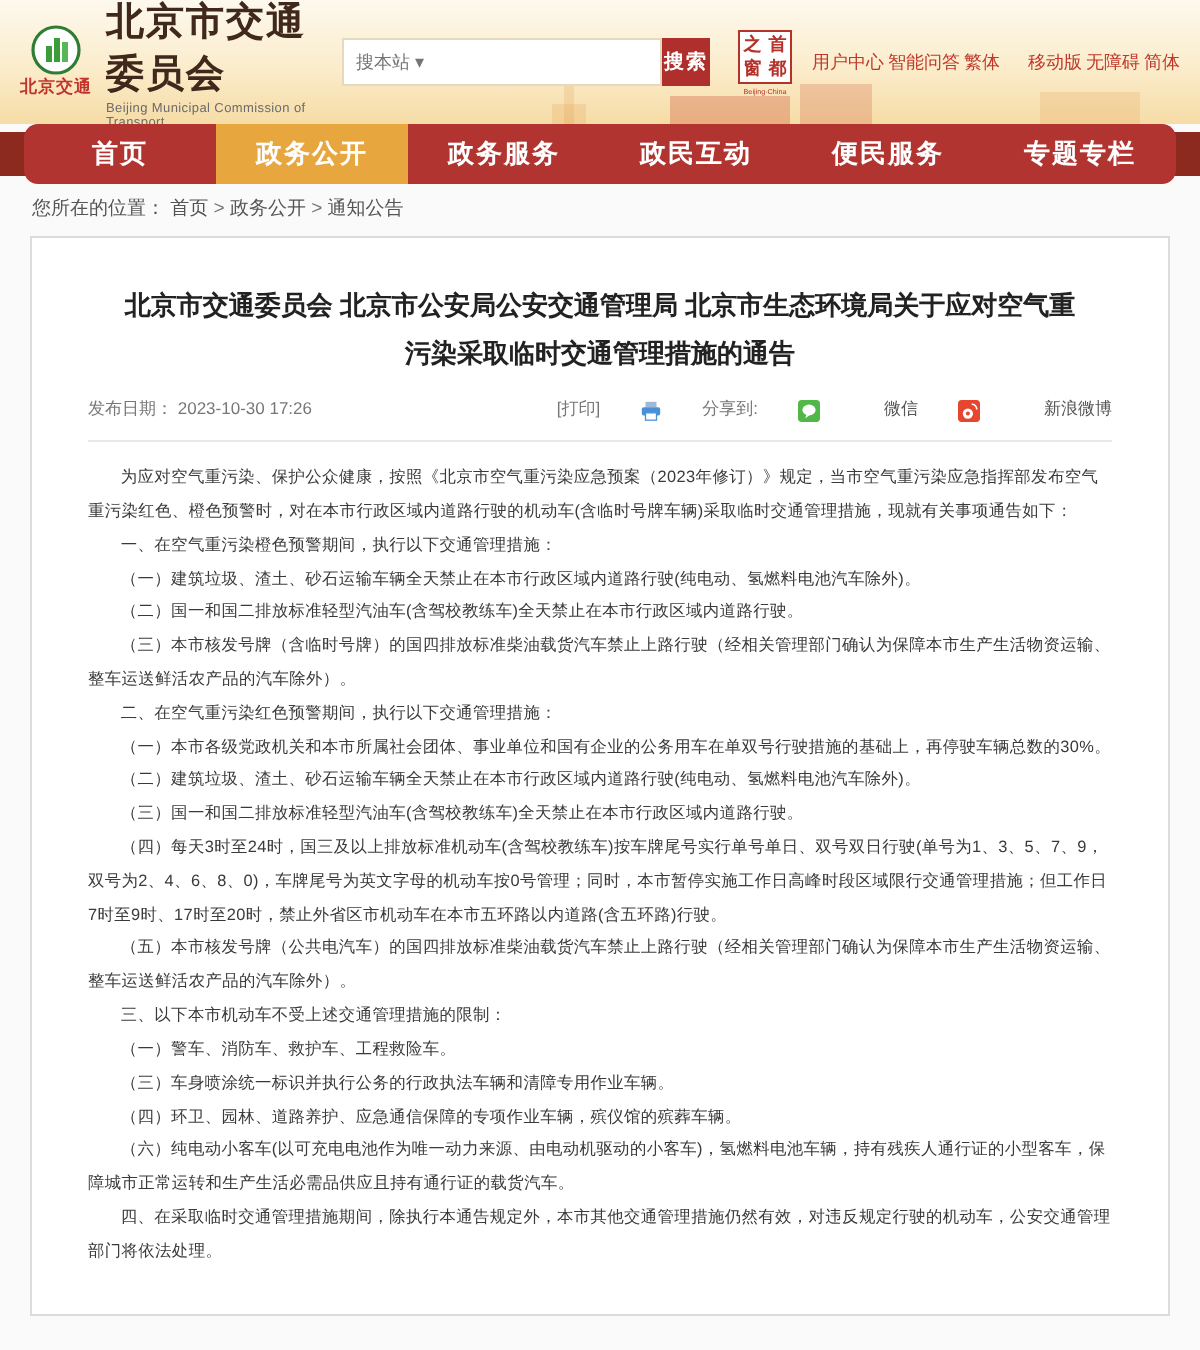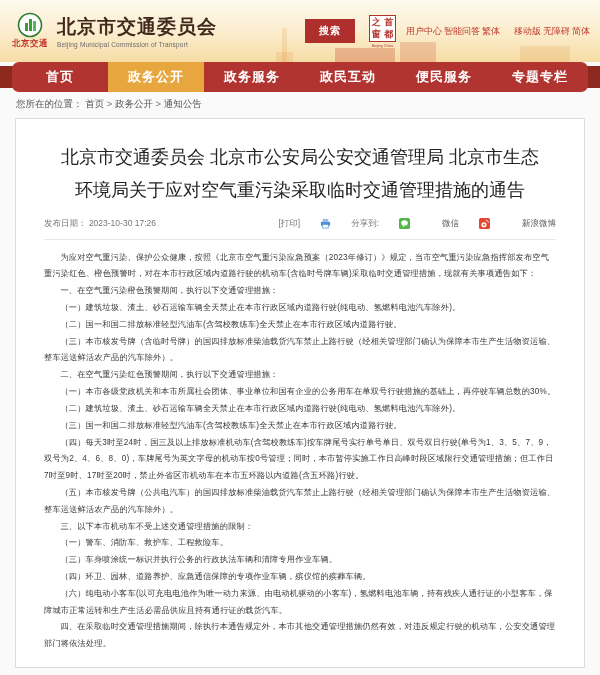--- a/index.html
+++ b/index.html
@@ -26,21 +26,21 @@
   .emblem .badge { font-size:8.5px; font-weight:bold; color:#c2342b; letter-spacing:.5px; white-space:nowrap; }
   .logo-text .cn { font-size:19px; font-weight:bold; color:#40291c; letter-spacing:1px; }
   .logo-text .en { font-size:6.5px; color:#6b6b6b; margin-top:1px; letter-spacing:.2px; }
   .search { margin-left:auto; display:flex; align-items:center; position:relative; z-index:2; }
   .search-input {
     width:160px; height:24px; background:#fff; border:1px solid #e6d9bd;
     font-size:9px; color:#999; padding:0 6px; outline:none;
     font-family:"Liberation Sans","DejaVu Sans",sans-serif;
   }
   .search-btn {
-    width:50px; height:24px; background:#ae2f2b; color:#fff; border:none;
+    width:24px; height:24px; background:#ae2f2b; color:#fff; border:none;
     font-size:10px; font-weight:bold; cursor:pointer; letter-spacing:1px;
     font-family:"Liberation Sans","DejaVu Sans",sans-serif;
   }
   .seal { margin-left:14px; text-align:center; position:relative; z-index:2; }
   .seal-grid {
     width:27px; height:27px; border:1.5px solid #b4322a; background:#fff;
     display:grid; grid-template-columns:1fr 1fr; margin:0 auto;
   }
   .seal-grid span { font-size:9px; line-height:12px; color:#b4322a; font-weight:bold; }
   .seal-caption { font-size:4px; color:#b4322a; margin-top:1px; transform:scale(.9); }
@@ -64,21 +64,21 @@
     padding:6px 16px 5px; font-size:9.5px; color:#555; background:#fafafa;
   }
   .crumb { color:#555; cursor:pointer; }
   .crumb + .crumb::before { content:" > "; color:#777; cursor:default; }
   
   .content-box {
     margin:2px 15px 8px; background:#fff; border:1px solid #dcdcdc;
     padding:14px 28px 14px; min-height:540px;
   }
   .article-title {
-    font-size:18px; font-weight:normal; color:#222; text-align:center;
+    font-size:13px; font-weight:bold; color:#222; text-align:center;
     line-height:1.85; padding:0 14px; margin:8px 0 10px;
   }
   .meta-row {
     display:flex; justify-content:space-between; align-items:center;
     font-size:8.5px; color:#777; margin-top:2px;
   }
   .meta-right { display:flex; align-items:center; gap:20px; }
   .icon-chip { display:inline-block; vertical-align:middle; }
   .print-link { color:#777; cursor:pointer; }
   .share-name { color:#555; cursor:pointer;margin-left:12px; }
@@ -108,20 +108,21 @@
       </svg>
       <div class="badge">北京交通</div>
     </div>
     <div class="logo-text">
       <div class="cn">北京市交通委员会</div>
       <div class="en">Beijing Municipal Commission of Transport</div>
     </div>
   </div>
 
   <div class="search">
+    <input class="search-input" placeholder="搜本站 ▾" style="">
     <button class="search-btn">搜索</button>
   </div>
 
   <div class="seal">
     <div class="seal-grid">
 
     <span>之</span>
         <span>首</span>
         <span>窗</span>
         <span>都</span>

